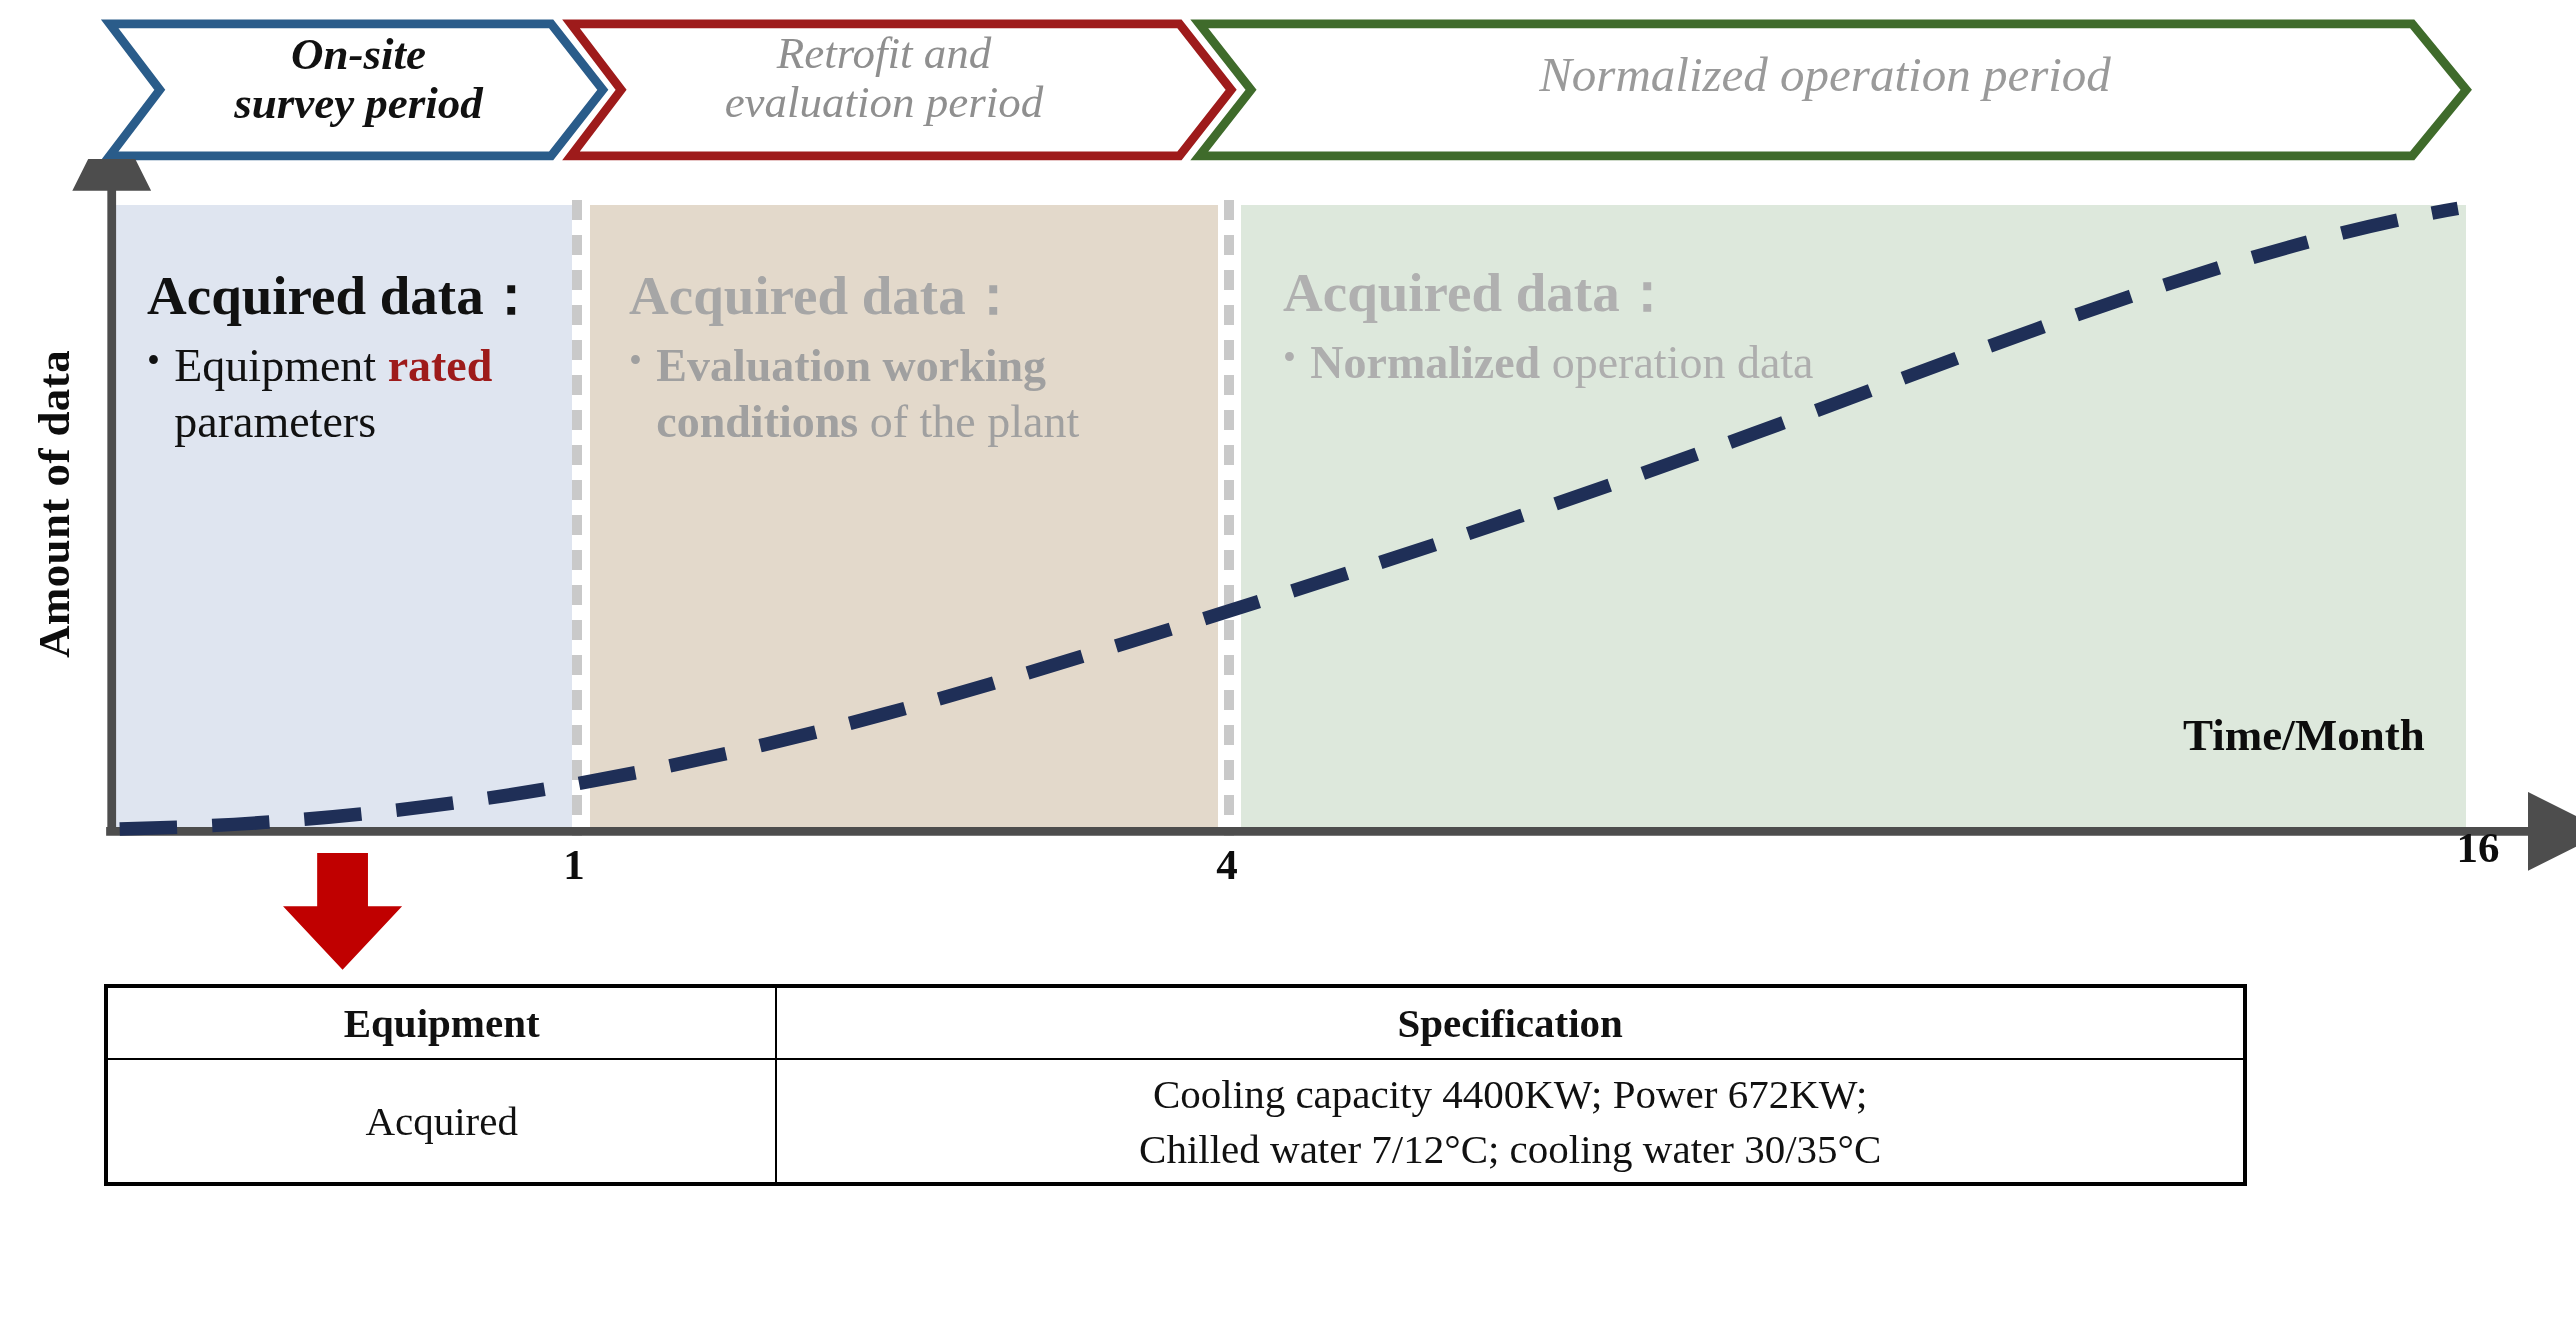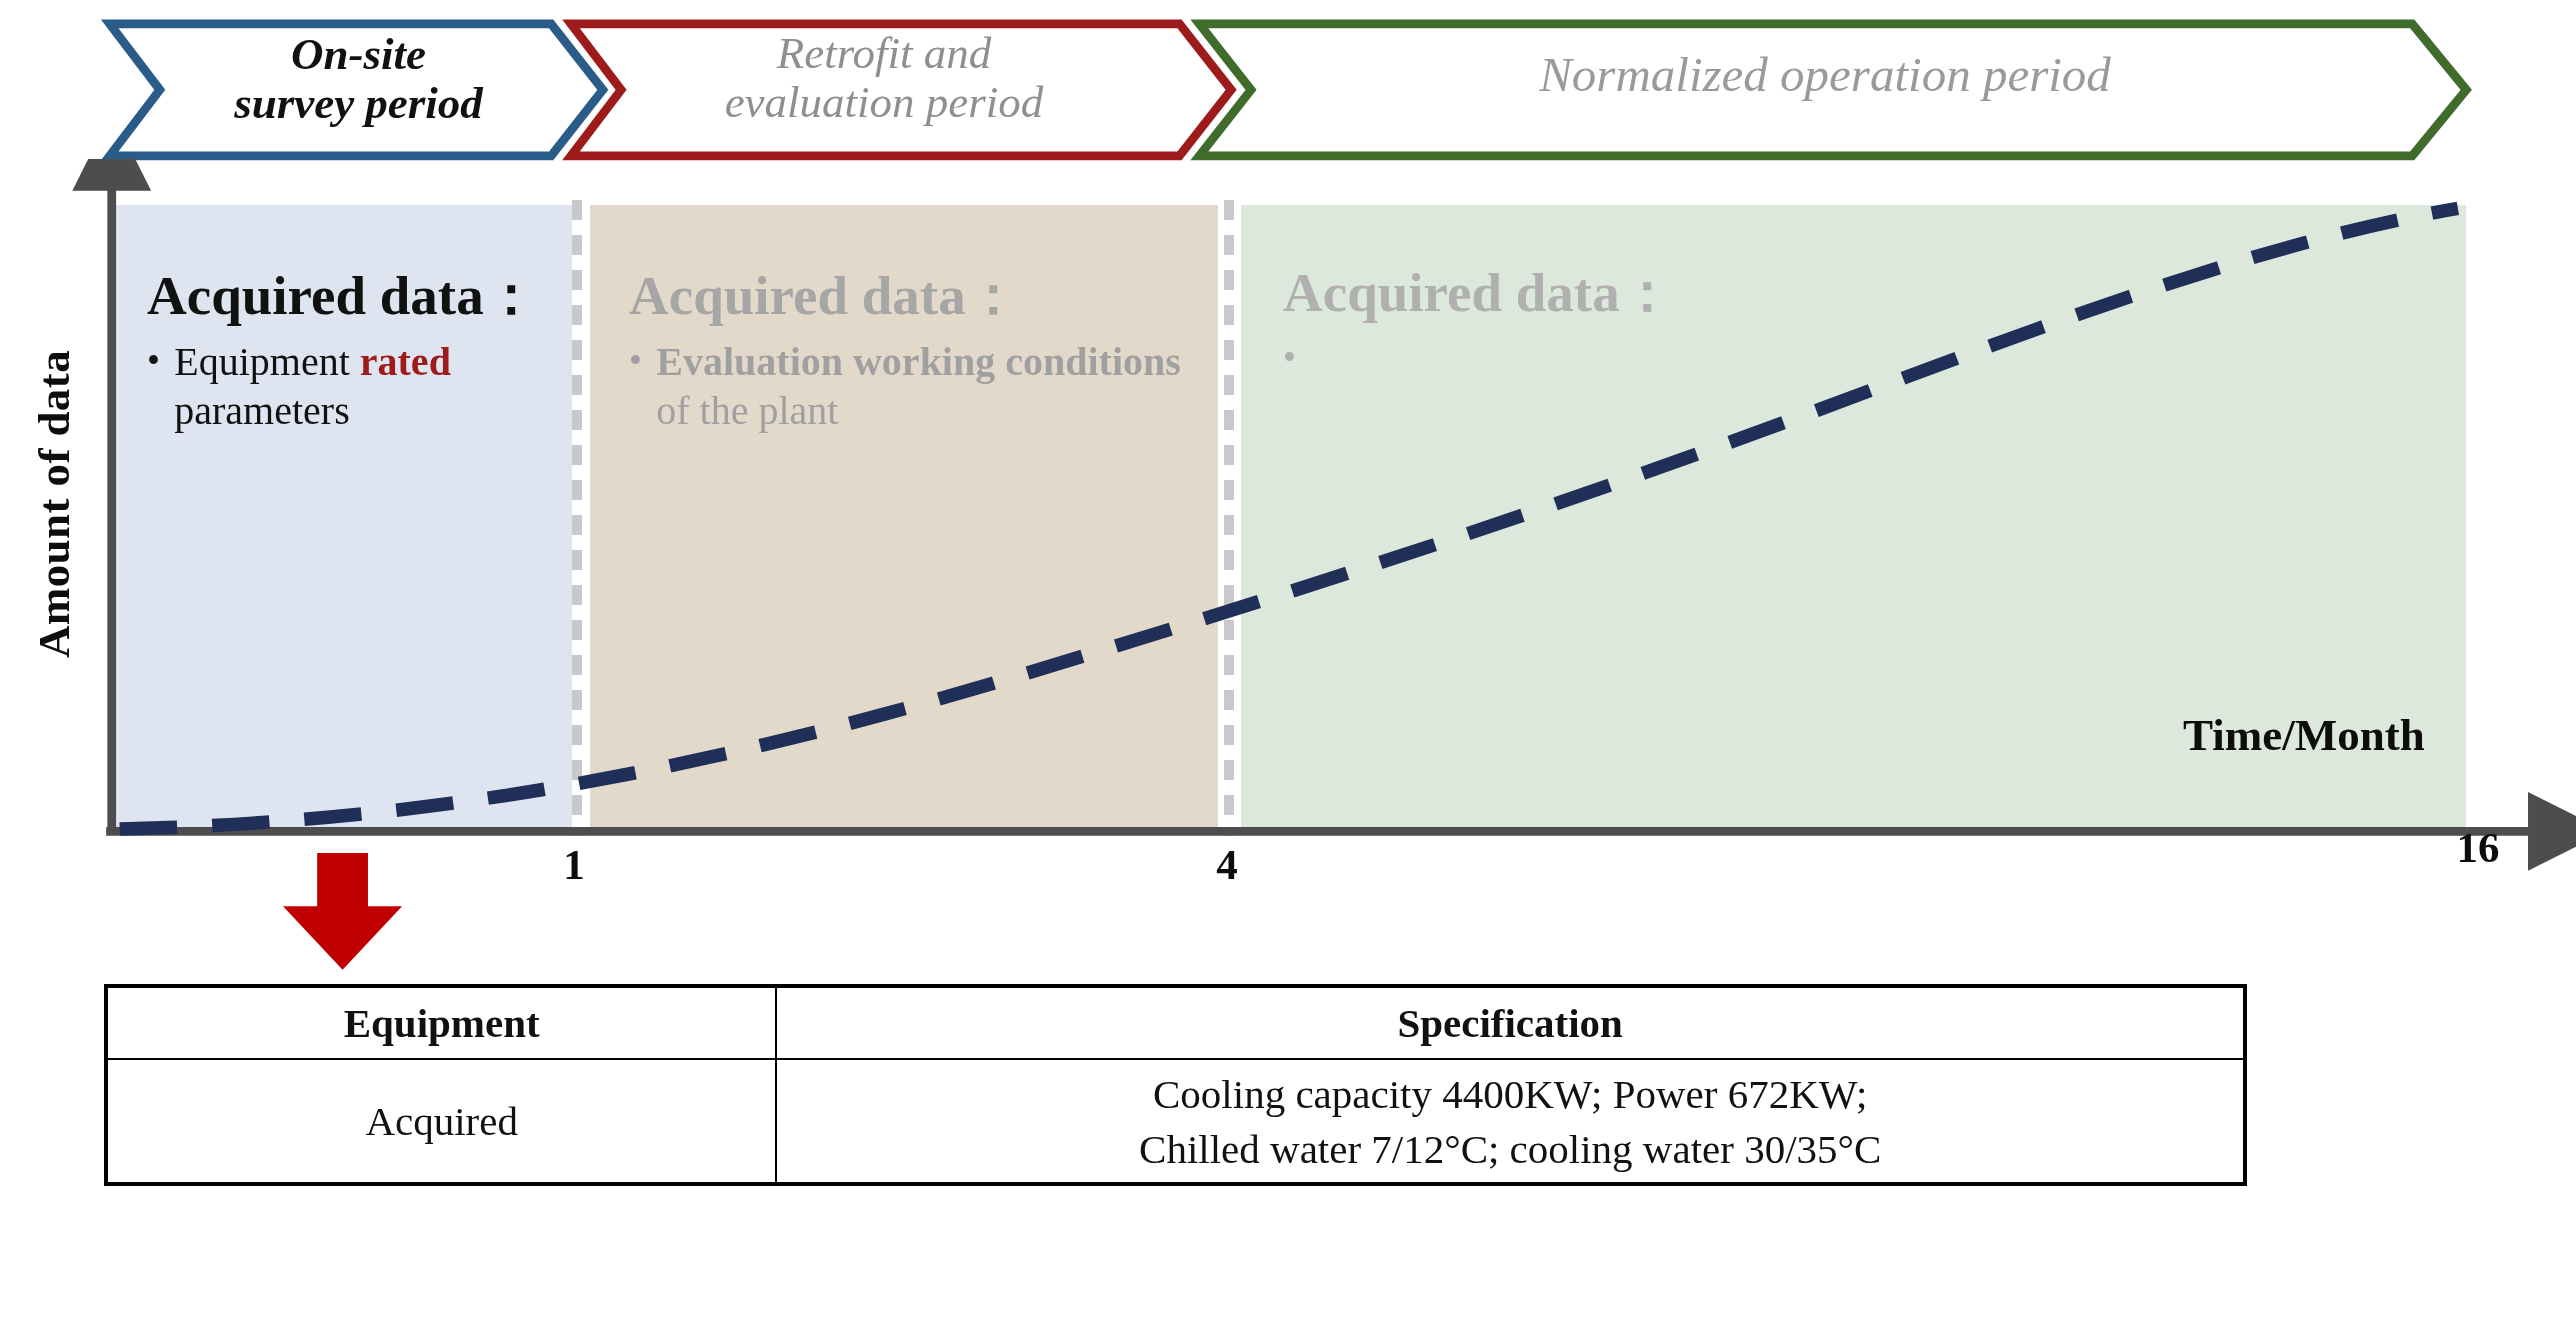--- a/index.html
+++ b/index.html
@@ -53,21 +53,21 @@
     background-image:linear-gradient(#c9c9c9 58%, rgba(0,0,0,0) 0%);
     background-size:9.6px 35px;background-repeat:repeat-y;
   }
   .div1{left:572px;}
   .div2{left:1224px;}
 
   .block{position:absolute;}
   .block-title{font-size:55px;font-weight:bold;margin:0 0 4.8px 0;}
   .bullet-row{display:flex;align-items:flex-start;}
   .bullet-dot{font-size:37px;line-height:1.22;margin-right:14.3px;}
-  .bullet-text{font-size:40px;line-height:1.22;}
+  .bullet-text{font-size:46px;line-height:1.22;}
   .b1{left:147px;top:100px;width:414px;color:#111111;}
   .b1 .bullet-text{max-width:319px;}
   .strong-red{font-weight:bold;color:#9e1b1b;}
   .b2{left:629px;top:100px;width:590px;color:#a0a0a0;}
   .b2 .block-title{color:#a6a6a6;}
   .b3{left:1283px;top:97px;width:1115px;color:#aeaeae;}
   .b3 .block-title{color:#b0b0b0;}
   .b-strong{font-weight:bold;}
 
   .xtick{
@@ -163,20 +163,21 @@
       <div class="bullet-row">
         <span class="bullet-dot">•</span>
         <span class="bullet-text"><span class="b-strong">Evaluation working conditions</span><span> of the plant</span></span>
       </div>
     </div>
 
     <div class="block b3">
       <div class="block-title">Acquired data：</div>
       <div class="bullet-row">
         <span class="bullet-dot">•</span>
+        <span class="bullet-text"><span class="b-strong">Normalized</span><span> operation data</span></span>
       </div>
     </div>
 
     <div class="xtick tick1">1</div>
     <div class="xtick tick4">4</div>
     <div class="xtick tick16">16</div>
 
     <div class="timelabel">Time/Month</div>
   </div>
 

